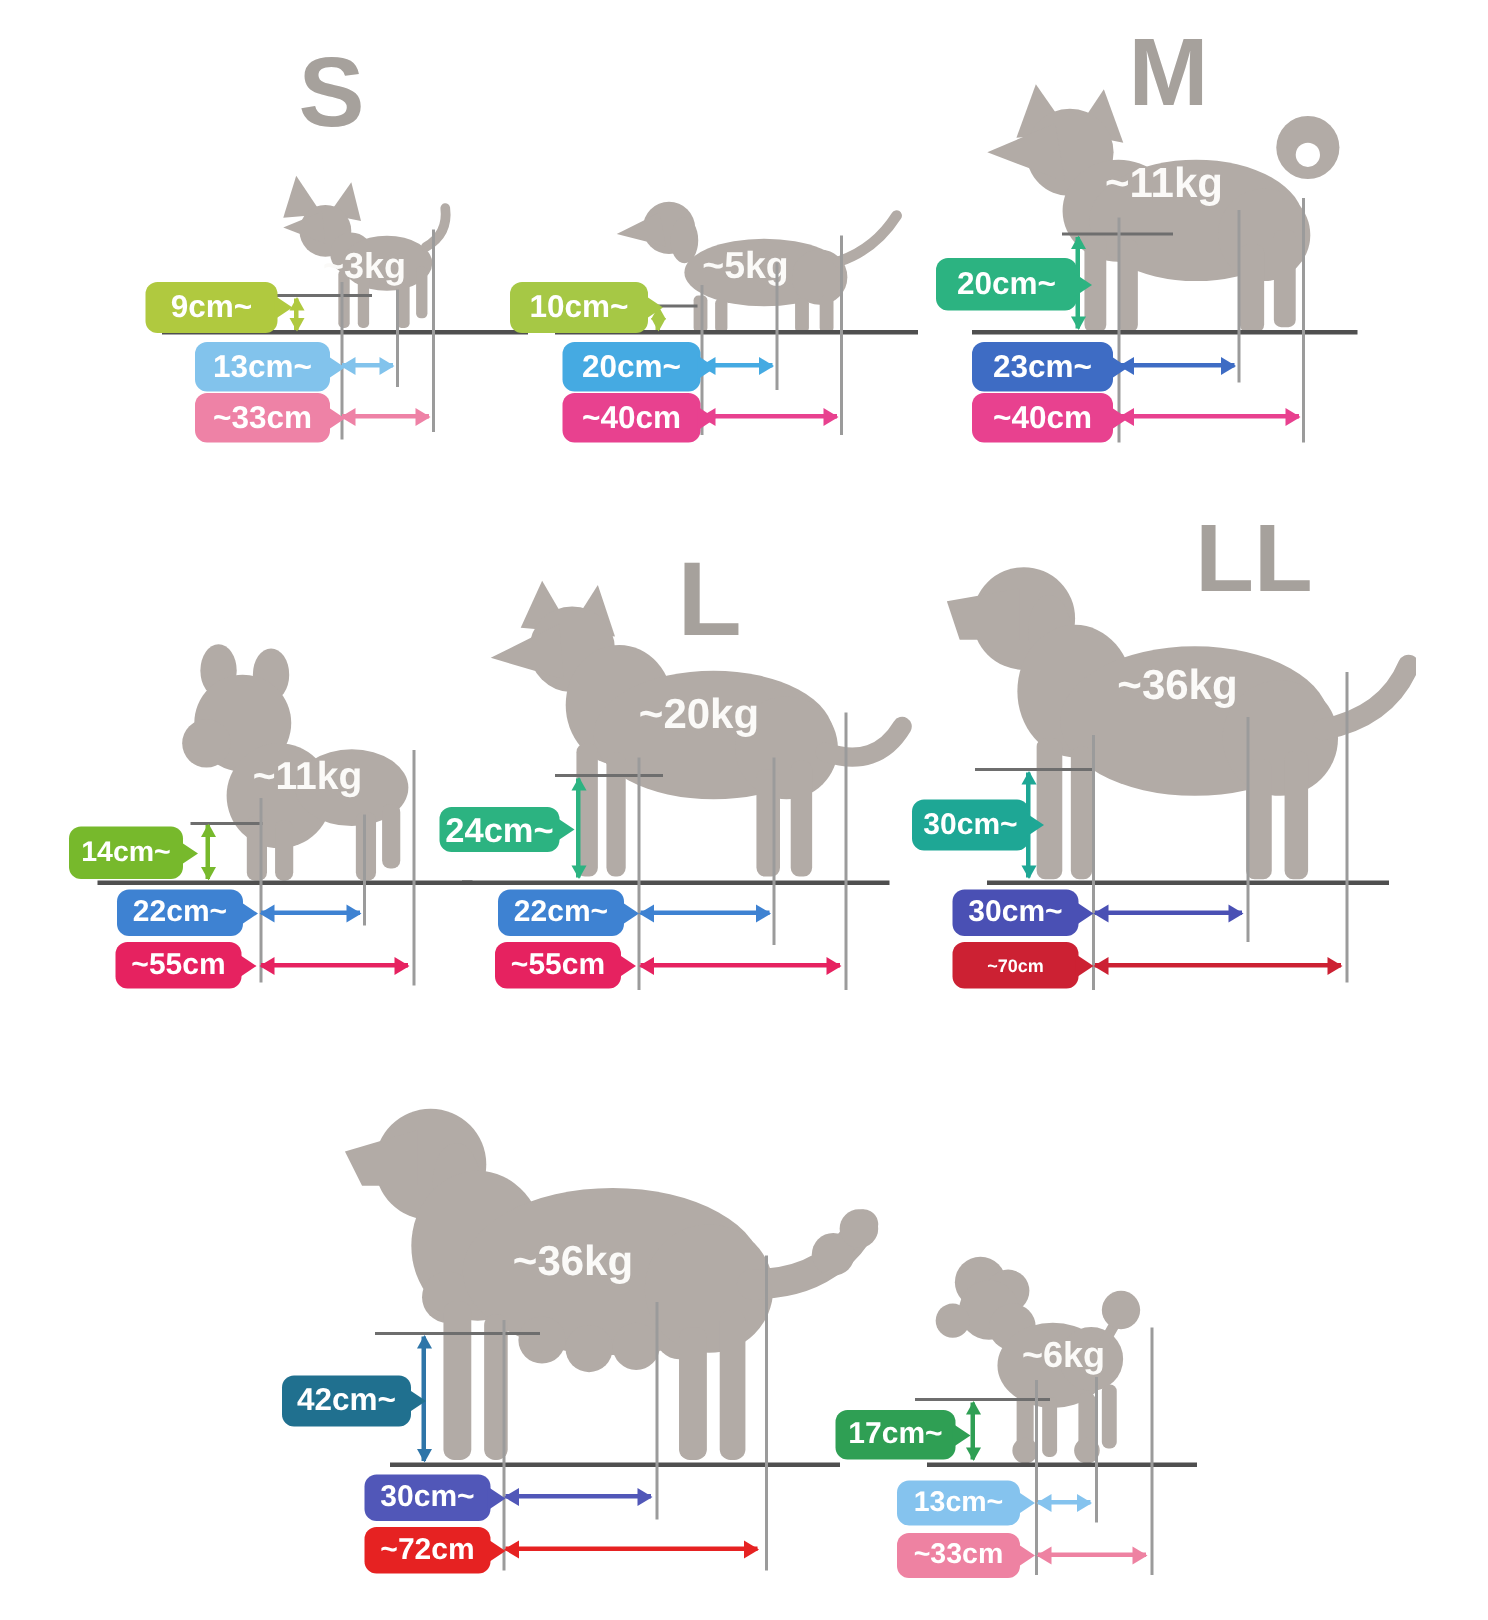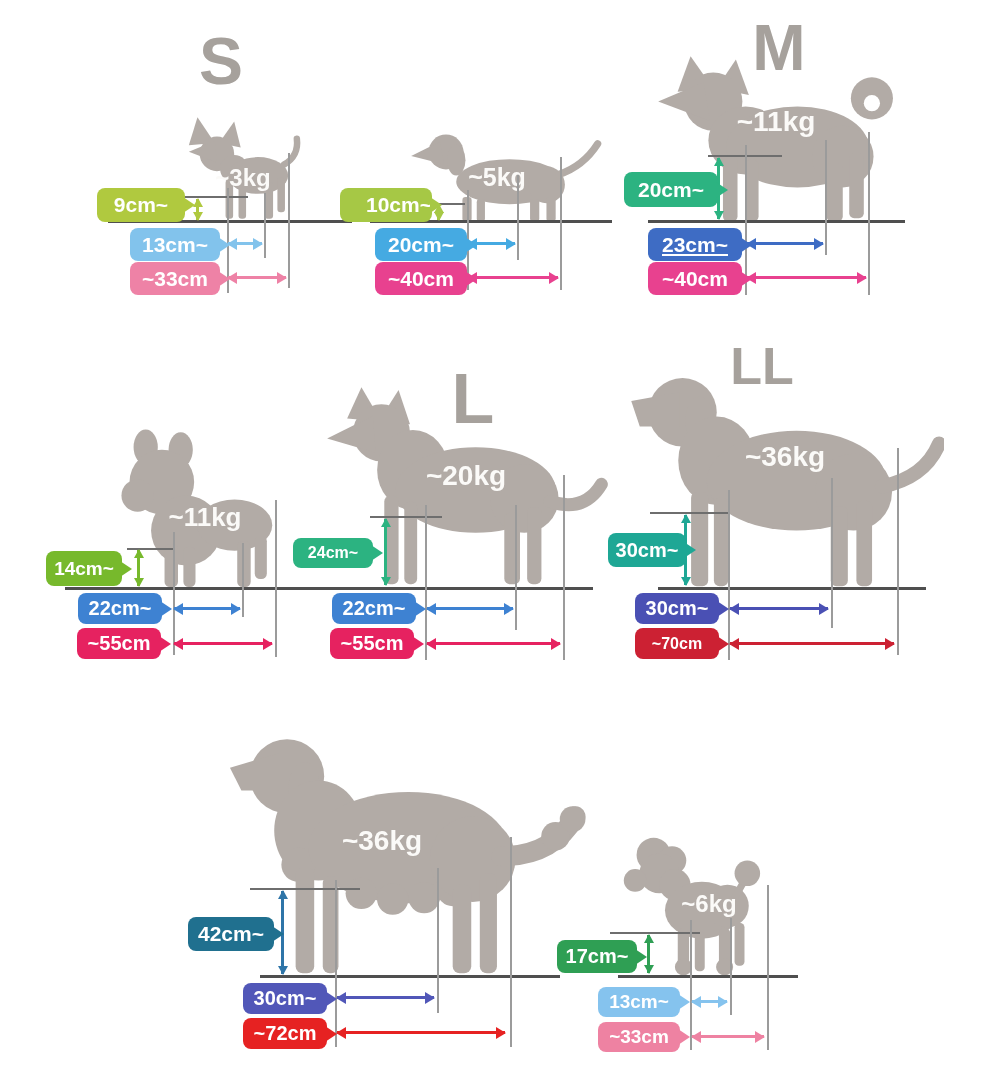--- a/index.html
+++ b/index.html
@@ -88,21 +88,21 @@
         </g>
       </svg>
     </div>
     <span class="weight" style="left:497px;top:163px;font-size:25px">~5kg</span>
     <div class="ground" style="left:370px;top:220px;width:242px"></div>
     <div class="eline" style="left:423px;top:203px;width:42px"></div>
     <div class="vline" style="left:467px;top:190px;height:100px"></div>
     <div class="vline" style="left:517px;top:175px;height:85px"></div>
     <div class="vline" style="left:560px;top:157px;height:133px"></div>
     <div class="va" style="left: 437px; top: 205px; height: 15px; --c: #a6c845;"></div>
-    <div class="tag" style="left: 340px; top: 188px; width: 92px; height: 34px; font-size: 21px; justify-content: flex-end; --c: #a6c845;">
+    <div class="tag" style="left: 340px; top: 188px; width: 92px; height: 34px; font-size: 21px; --c: #a6c845;">
       <span>10cm~</span>
       </div>
     <div class="ha" style="left: 468px; top: 242px; width: 47px; --c: #45aae2;"></div>
     <div class="tag" style="left: 375px; top: 228px; width: 92px; height: 33px; font-size: 21px; --c: #45aae2;">
       <span>20cm~</span>
       </div>
     <div class="ha" style="left: 468px; top: 276px; width: 90px; --c: #e8418f;"></div>
     <div class="tag" style="left: 375px; top: 262px; width: 92px; height: 33px; font-size: 21px; --c: #e8418f;">
       <span>~40cm</span>
       </div>
@@ -133,21 +133,21 @@
     <div class="ground" style="left:648px;top:220px;width:257px"></div>
     <div class="eline" style="left:708px;top:155px;width:74px"></div>
     <div class="vline" style="left:745px;top:145px;height:150px"></div>
     <div class="vline" style="left:825px;top:140px;height:115px"></div>
     <div class="vline" style="left:868px;top:132px;height:163px"></div>
     <div class="va" style="left: 717px; top: 158px; height: 61px; --c: #2cb381;"></div>
     <div class="tag" style="left: 624px; top: 172px; width: 94px; height: 35px; font-size: 21px; --c: #2cb381;">
       <span>20cm~</span>
       </div>
     <div class="ha" style="left: 747px; top: 242px; width: 76px; --c: #3e6cc4;"></div>
-    <div class="tag" style="left: 648px; top: 228px; width: 94px; height: 33px; font-size: 21px; text-decoration: underline; --c: #3e6cc4;">
+    <div class="tag" style="left: 648px; top: 228px; width: 94px; height: 33px; font-size: 21px; --c: #3e6cc4;">
       <span>23cm~</span>
       </div>
     <div class="ha" style="left: 747px; top: 276px; width: 119px; --c: #e8418f;"></div>
     <div class="tag" style="left: 648px; top: 262px; width: 94px; height: 33px; font-size: 21px; --c: #e8418f;">
       <span>~40cm</span>
       </div>
   </section>
 
   <section class="group">
     <div class="dog" style="left:108px;top:428px;width:175px;height:162px">
@@ -206,35 +206,35 @@
         </g>
       </svg>
     </div>
     <span class="weight" style="left:466px;top:460px;font-size:28px">~20kg</span>
     <div class="ground" style="left:308px;top:587px;width:285px"></div>
     <div class="eline" style="left:370px;top:516px;width:72px"></div>
     <div class="vline" style="left:425px;top:505px;height:155px"></div>
     <div class="vline" style="left:515px;top:505px;height:125px"></div>
     <div class="vline" style="left:563px;top:475px;height:185px"></div>
     <div class="va" style="left: 384px; top: 519px; height: 66px; --c: #2cb381;"></div>
-    <div class="tag" style="left: 293px; top: 538px; width: 80px; height: 30px; font-size: 16px; --c: #2cb381;">
+    <div class="tag" style="left: 293px; top: 538px; width: 80px; height: 30px; font-size: 23px; --c: #2cb381;">
       <span>24cm~</span>
       </div>
     <div class="ha" style="left: 427px; top: 607px; width: 86px; --c: #3e82d2;"></div>
     <div class="tag" style="left: 332px; top: 593px; width: 84px; height: 31px; font-size: 20px; --c: #3e82d2;">
       <span>22cm~</span>
       </div>
     <div class="ha" style="left: 427px; top: 642px; width: 133px; --c: #e62260;"></div>
     <div class="tag" style="left: 330px; top: 628px; width: 84px; height: 31px; font-size: 20px; --c: #e62260;">
       <span>~55cm</span>
       </div>
   </section>
 
   <section class="group">
-    <h2 class="title" style="left:762px;top:340px;font-size:52px">LL</h2>
+    <h2 class="title" style="left:836px;top:340px;font-size:64px">LL</h2>
     <div class="dog" style="left:622px;top:361px;width:322px;height:228px">
       <svg viewBox="0 0 225 160">
         <g fill="currentColor">
           <circle cx="42" cy="36" r="24"></circle>
             <polygon points="6,28 40,22 40,46 12,46"></polygon>
           <ellipse cx="54" cy="42" rx="10" ry="17"></ellipse>
           <ellipse cx="66" cy="70" rx="27" ry="31"></ellipse>
             <ellipse cx="122" cy="84" rx="63" ry="35"></ellipse>
           <circle cx="162" cy="92" r="27"></circle>
           <path d="M182,88 Q212,82 222,58" fill="none" stroke="currentColor" stroke-width="10" stroke-linecap="round"></path>
@@ -253,21 +253,21 @@
     <div class="vline" style="left:897px;top:448px;height:207px"></div>
     <div class="va" style="left: 684px; top: 515px; height: 70px; --c: #1ea795;"></div>
     <div class="tag" style="left: 608px; top: 533px; width: 78px; height: 34px; font-size: 20px; --c: #1ea795;">
       <span>30cm~</span>
       </div>
     <div class="ha" style="left: 730px; top: 607px; width: 98px; --c: #4a50b4;"></div>
     <div class="tag" style="left: 635px; top: 593px; width: 84px; height: 31px; font-size: 20px; --c: #4a50b4;">
       <span>30cm~</span>
       </div>
     <div class="ha" style="left: 730px; top: 642px; width: 164px; --c: #cc2133;"></div>
-    <div class="tag" style="left: 635px; top: 628px; width: 84px; height: 31px; font-size: 16px; --c: #cc2133;">
+    <div class="tag" style="left: 635px; top: 628px; width: 84px; height: 31px; font-size: 12px; --c: #cc2133;">
       <span>~70cm</span>
       </div>
   </section>
 
   <section class="group">
     <div class="dog" style="left:212px;top:722px;width:380px;height:257px">
       <svg viewBox="0 0 265 180">
         <g fill="currentColor">
           <circle cx="52" cy="38" r="26"></circle>
             <polygon points="12,32 46,22 46,48 20,48"></polygon>

